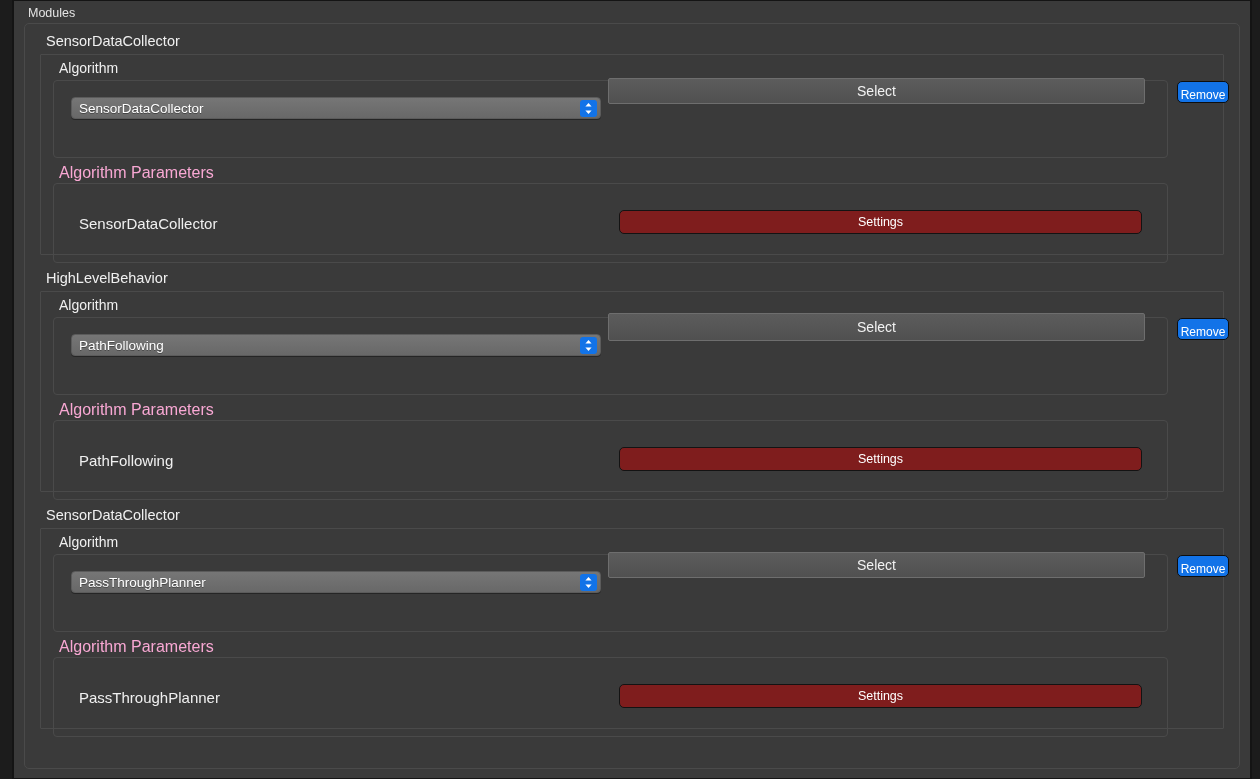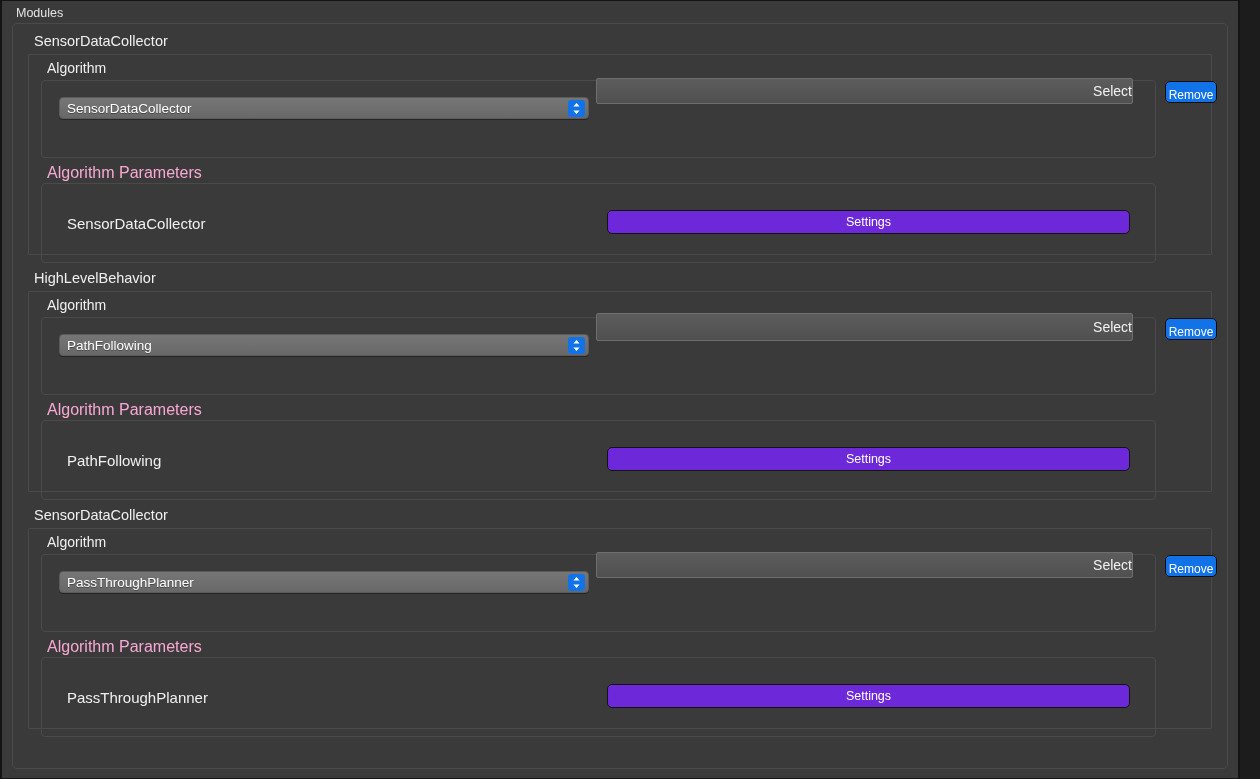--- a/index.html
+++ b/index.html
@@ -13,21 +13,21 @@
     width: 1260px;
     height: 779px;
     font-family: "Liberation Sans", sans-serif;
     color: #e8e8e8;
     overflow: hidden;
   }
 
   
   .window {
     position: absolute;
-    left: 0; top: 0;
+    left: 12px; top: 0;
     width: 1240px;
     height: 779px;
     background: #3a3a3a;
     border: 1px solid #141414;
     border-left-width: 2px;
     border-right-width: 2px;
   }
 
   
   .modules-group {
@@ -153,21 +153,21 @@
     position: absolute;
     width: 537px;
     height: 26px;
     background: linear-gradient(to bottom, #5c5c5c 0%, #565656 50%, #505050 100%);
     border: 1px solid #6e6e6e;
     border-radius: 2px;
     color: #f2f2f2;
     font-size: 14px;
     display: flex;
     align-items: center;
-    justify-content: flex-end;
+    justify-content: center;
     cursor: default;
   }
 
   
   .remove-btn {
     position: absolute;
     width: 52px;
     height: 22px;
     background: #1273e8;
     border: 1px solid #0e0e0e;
@@ -212,21 +212,21 @@
     line-height: 18px;
     color: #f0f0f0;
     white-space: nowrap;
   }
   .settings-btn {
     position: absolute;
     left: 565px;
     top: 26px;
     width: 523px;
     height: 24px;
-    background: #6d28d9;
+    background: #7f1d1d;
     border: 1px solid #131313;
     border-radius: 5px;
     color: #ffffff;
     font-size: 12.5px;
     display: flex;
     align-items: center;
     justify-content: center;
     cursor: default;
   }
 </style>

